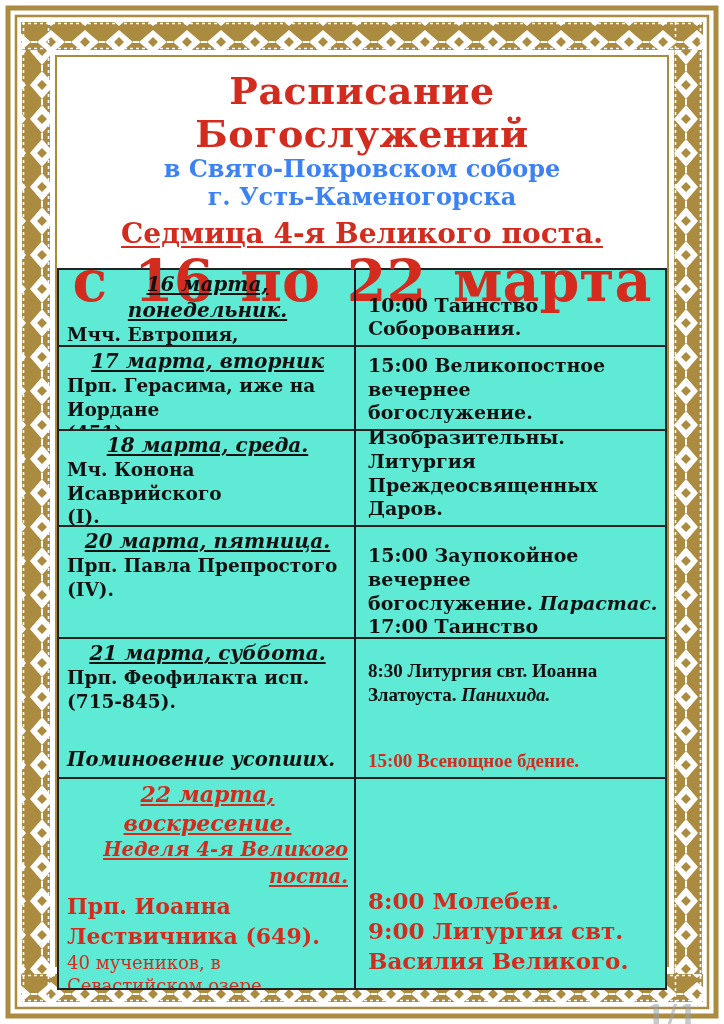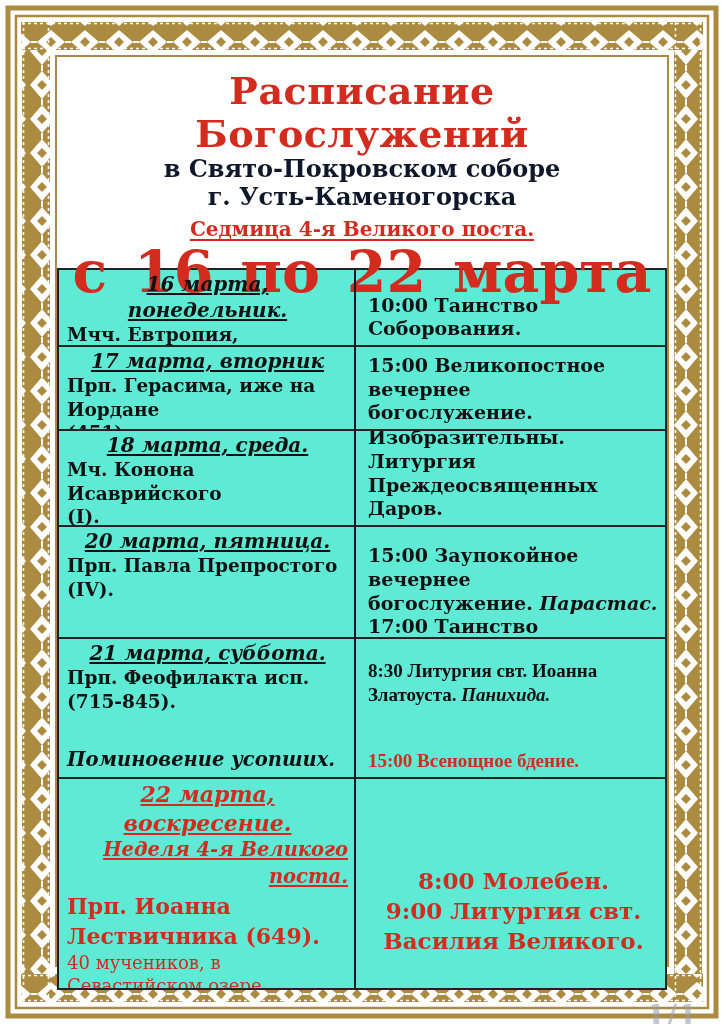--- a/index.html
+++ b/index.html
@@ -11,22 +11,22 @@
   html,body{width:724px;height:1024px;background:#ffffff;overflow:hidden;}
   body{font-family:"DejaVu Serif","Liberation Serif",serif;color:var(--ink);position:relative;}
 
   .frame-svg{position:absolute;inset:0;z-index:0;}
 
   .content{position:absolute;left:57px;top:68px;width:610px;z-index:1;}
 
   
   .header{height:200px;display:flex;flex-direction:column;align-items:center;text-align:center;}
   .main-title{font-size:38px;line-height:1.12;font-weight:700;color:var(--red);letter-spacing:.5px;padding-top:2px;}
-  .subtitle{font-size:24px;line-height:1.18;font-weight:700;color:#0f172a;}
-  .week-label{font-size:20px;line-height:1.2;font-weight:700;color:var(--red);
+  .subtitle{font-size:24px;line-height:1.18;font-weight:700;color:#3b82f6;}
+  .week-label{font-size:28px;line-height:1.2;font-weight:700;color:var(--red);
     text-decoration:underline;text-decoration-thickness:1.5px;text-underline-offset:3px;margin-top:5px;}
   .date-range{font-size:57px;line-height:1.0;font-weight:700;color:var(--red);word-spacing:7px;margin-top:2px;}
 
   
   .schedule{width:610px;border:2px solid #222;display:grid;
     grid-template-columns:295px 1fr;
     grid-template-rows:75px 84px 96px 112px 140px 211px;
     background:#5eead4;}
   .lc,.rc{overflow:hidden;}
   .lc{padding:1px 6px 2px 8px;display:flex;flex-direction:column;}
@@ -37,21 +37,21 @@
     text-decoration:underline;text-decoration-thickness:2px;text-underline-offset:2px;}
   .saints{font-size:18.5px;font-weight:700;line-height:1.28;}
   .svc{font-size:19px;font-weight:700;line-height:1.25;}
   .it{font-style:italic;}
   .red{color:var(--red);}
   .note{font-size:19.5px;font-weight:700;font-style:italic;margin-top:auto;padding-bottom:4px;}
 
   .rc.align-bottom{justify-content:flex-end;}
   .rc.r4{justify-content:space-between;padding-top:17px;}
   .rc.r5{justify-content:space-between;padding-top:20px;font-family:Liberation Serif, serif;}
-  .rc.r6{justify-content:flex-end;padding-bottom:32px;align-items:center;}
+  .rc.r6{justify-content:flex-end;padding-bottom:12px;}
 
   .row6 .day-h{font-size:22px;}
   .day-h2{font-size:19.5px;font-weight:700;font-style:italic;text-align:right;line-height:1.35;
     text-decoration:underline;text-decoration-thickness:1.5px;text-underline-offset:2px;}
   .saints-big{font-size:22px;font-weight:700;line-height:1.25;margin-top:3px;}
   .saints-extra{font-size:18px;font-weight:400;line-height:1.3;}
   .svc-big{font-size:23px;font-weight:700;line-height:1.3;}
 
   .page-marker{position:absolute;right:26px;bottom:-9px;z-index:2;
     font-size:30px;font-weight:700;color:#98a0a8;opacity:.55;}

